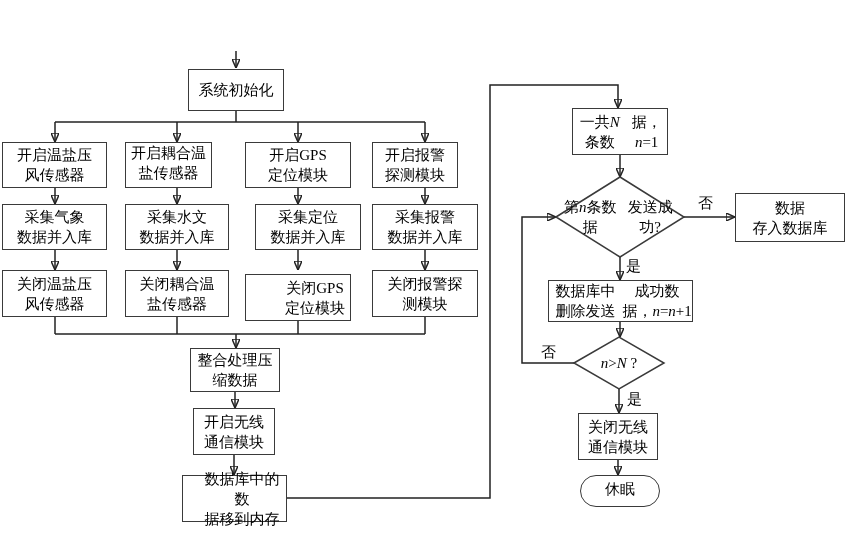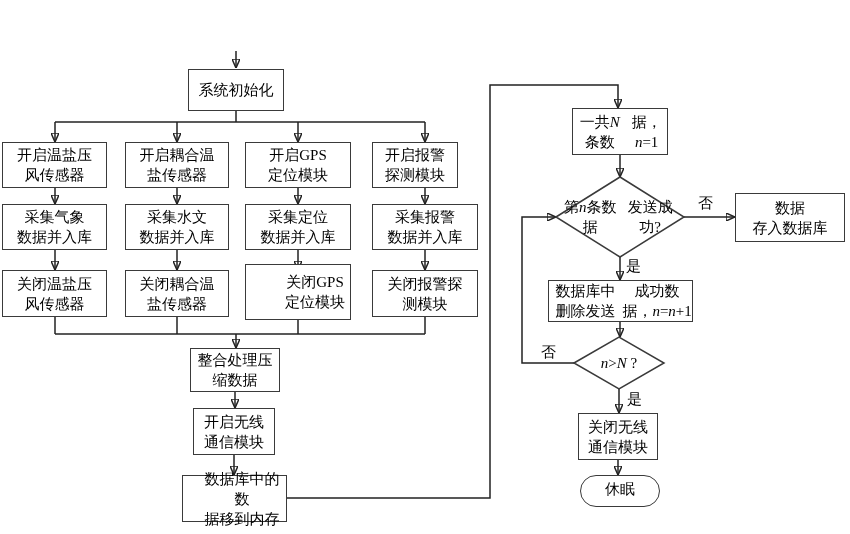--- a/index.html
+++ b/index.html
@@ -85,32 +85,32 @@
 
   <div class="node" style="left:188px; top:69px; width:96px; height:42px;">系统初始化</div>
 
   <div class="node" style="left:2px; top:142px; width:105px; height:46px;">开启温盐压
 风传感器</div>
   <div class="node" style="left:2px; top:204px; width:105px; height:46px;">采集气象
 数据并入库</div>
   <div class="node" style="left:2px; top:270px; width:105px; height:47px;">关闭温盐压
 风传感器</div>
 
-  <div class="node" style="left:125px; top:142px; width:104px; height:46px;">开启耦合温
+  <div class="node" style="left:125px; top:142px; width:87px; height:46px;font-family:Liberation Mono, monospace;">开启耦合温
 盐传感器</div>
   <div class="node" style="left:125px; top:204px; width:104px; height:46px;">采集水文
 数据并入库</div>
   <div class="node" style="left:125px; top:270px; width:104px; height:47px;">关闭耦合温
 盐传感器</div>
 
   <div class="node" style="left:245px; top:142px; width:106px; height:46px;">开启GPS
 定位模块</div>
-  <div class="node" style="left:245px; top:204px; width:106px; height:46px;">采集定位
+  <div class="node" style="left:255px; top:204px; width:106px; height:46px;">采集定位
 数据并入库</div>
-  <div class="node" style="left:245px; top:264px; width:106px; height:56px;padding-left:34px;">关闭GPS
+  <div class="node" style="left:245px; top:274px; width:106px; height:47px;padding-left:34px;">关闭GPS
 定位模块</div>
 
   <div class="node" style="left:372px; top:142px; width:86px; height:46px;">开启报警
 探测模块</div>
   <div class="node" style="left:372px; top:204px; width:106px; height:46px;">采集报警
 数据并入库</div>
   <div class="node" style="left:372px; top:270px; width:106px; height:47px;">关闭报警探
 测模块</div>
 
   <div class="node" style="left:190px; top:348px; width:90px; height:44px;">整合处理压

